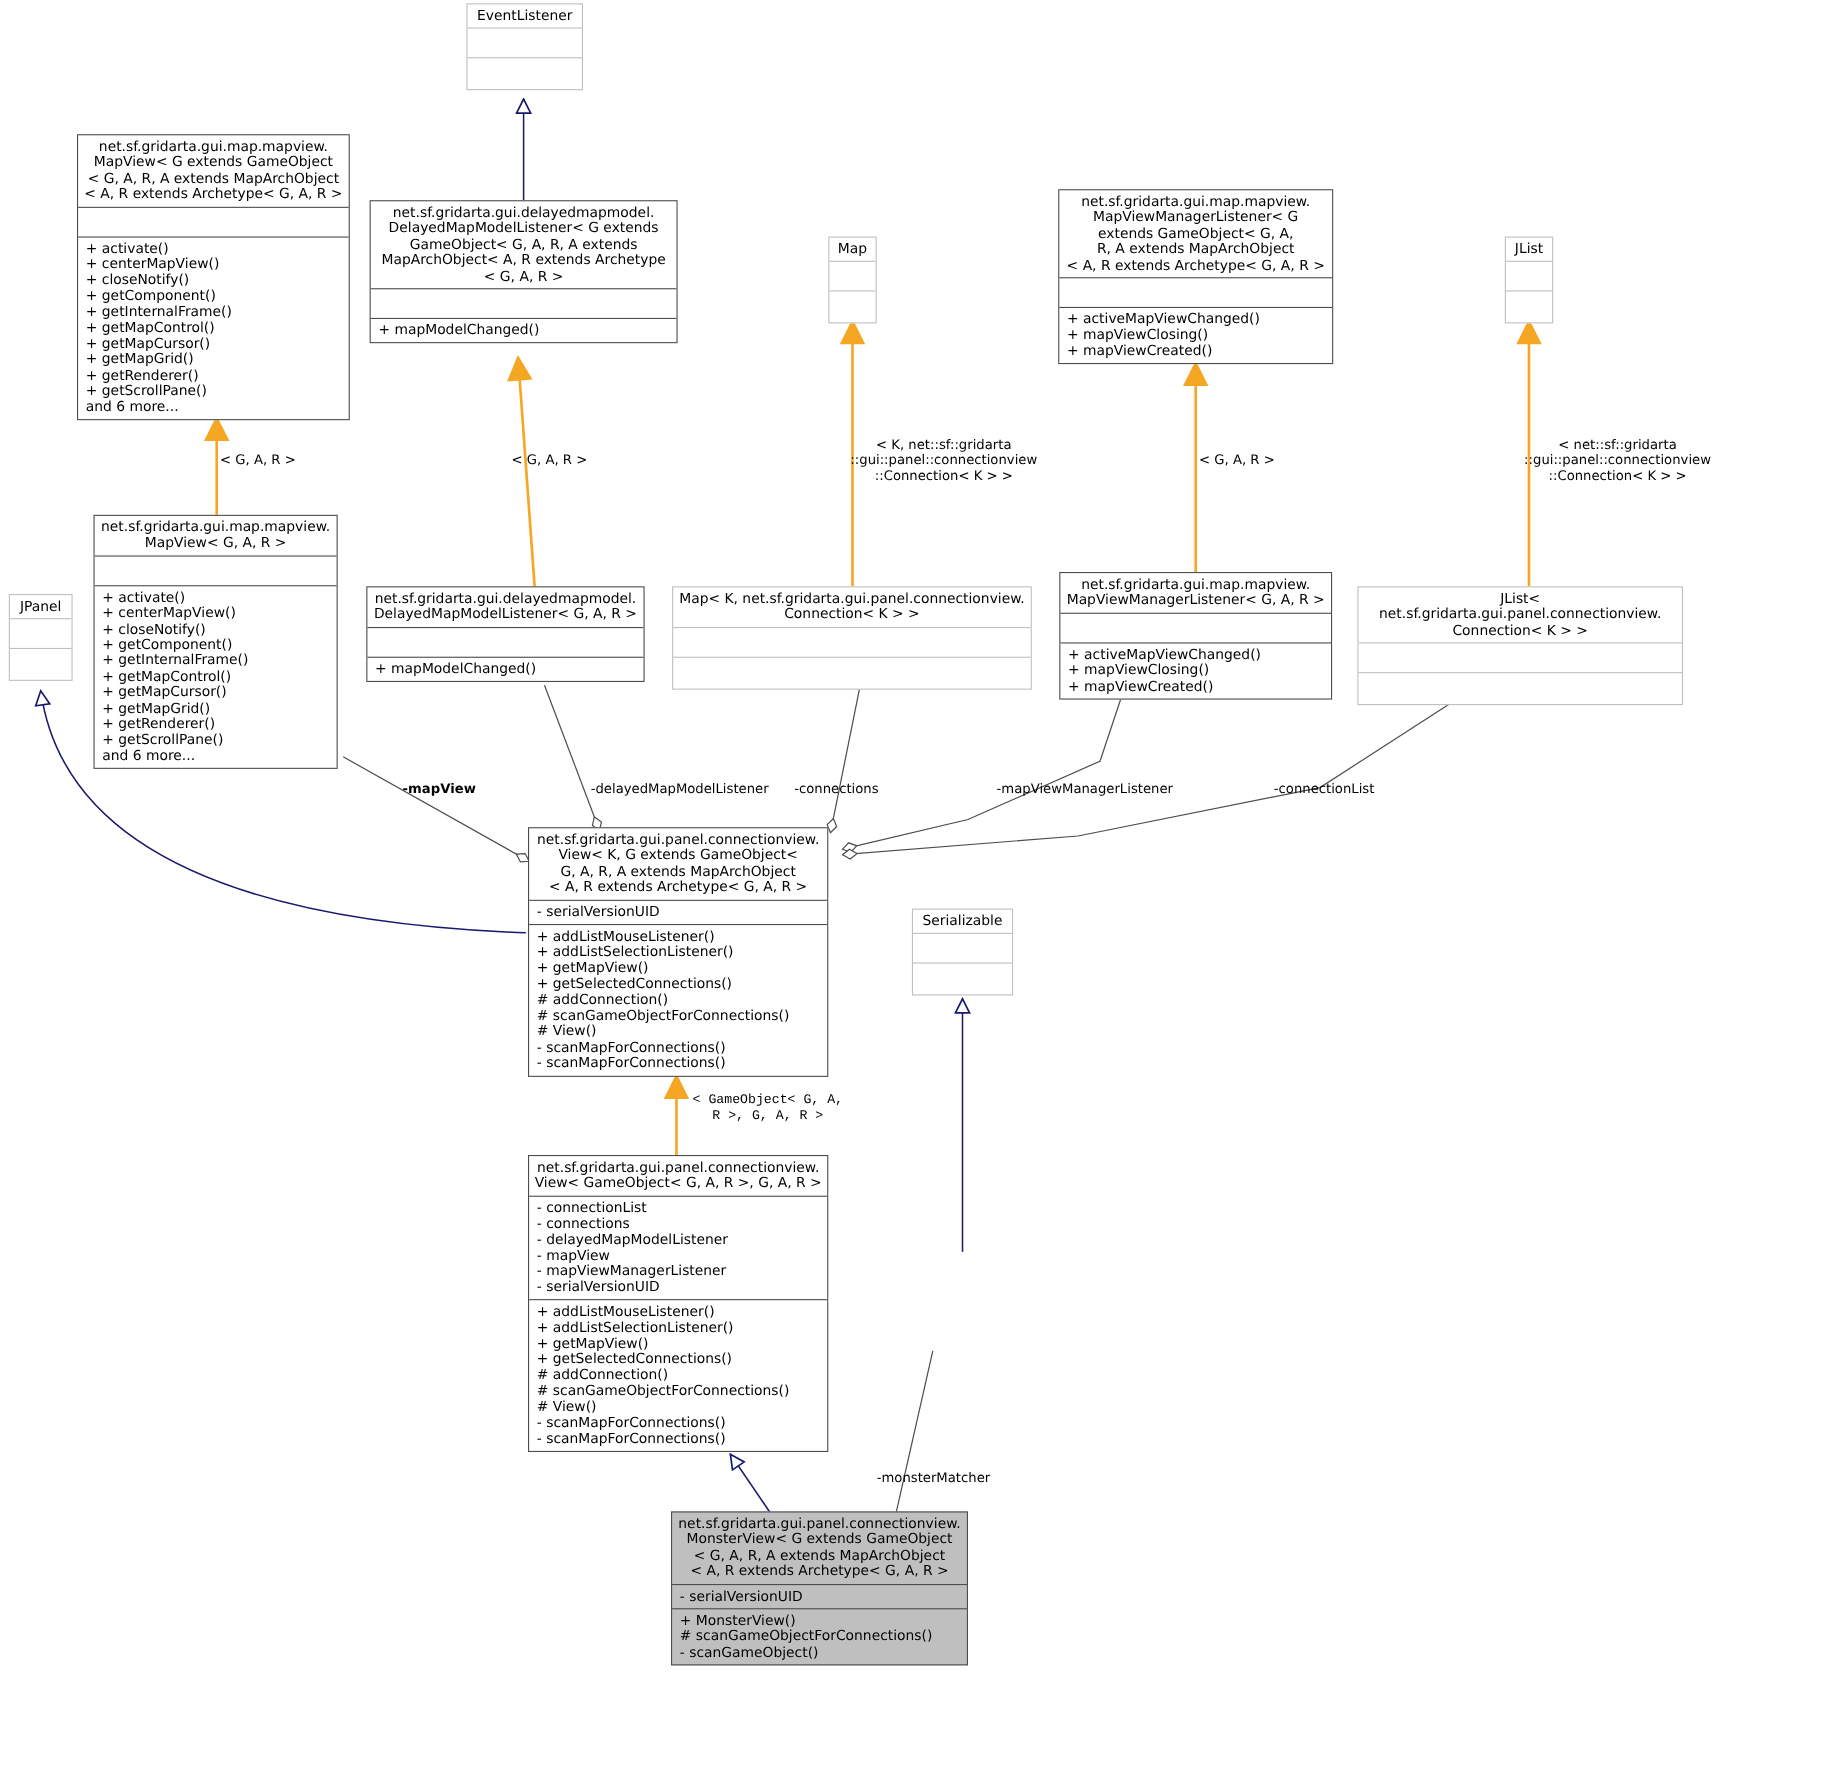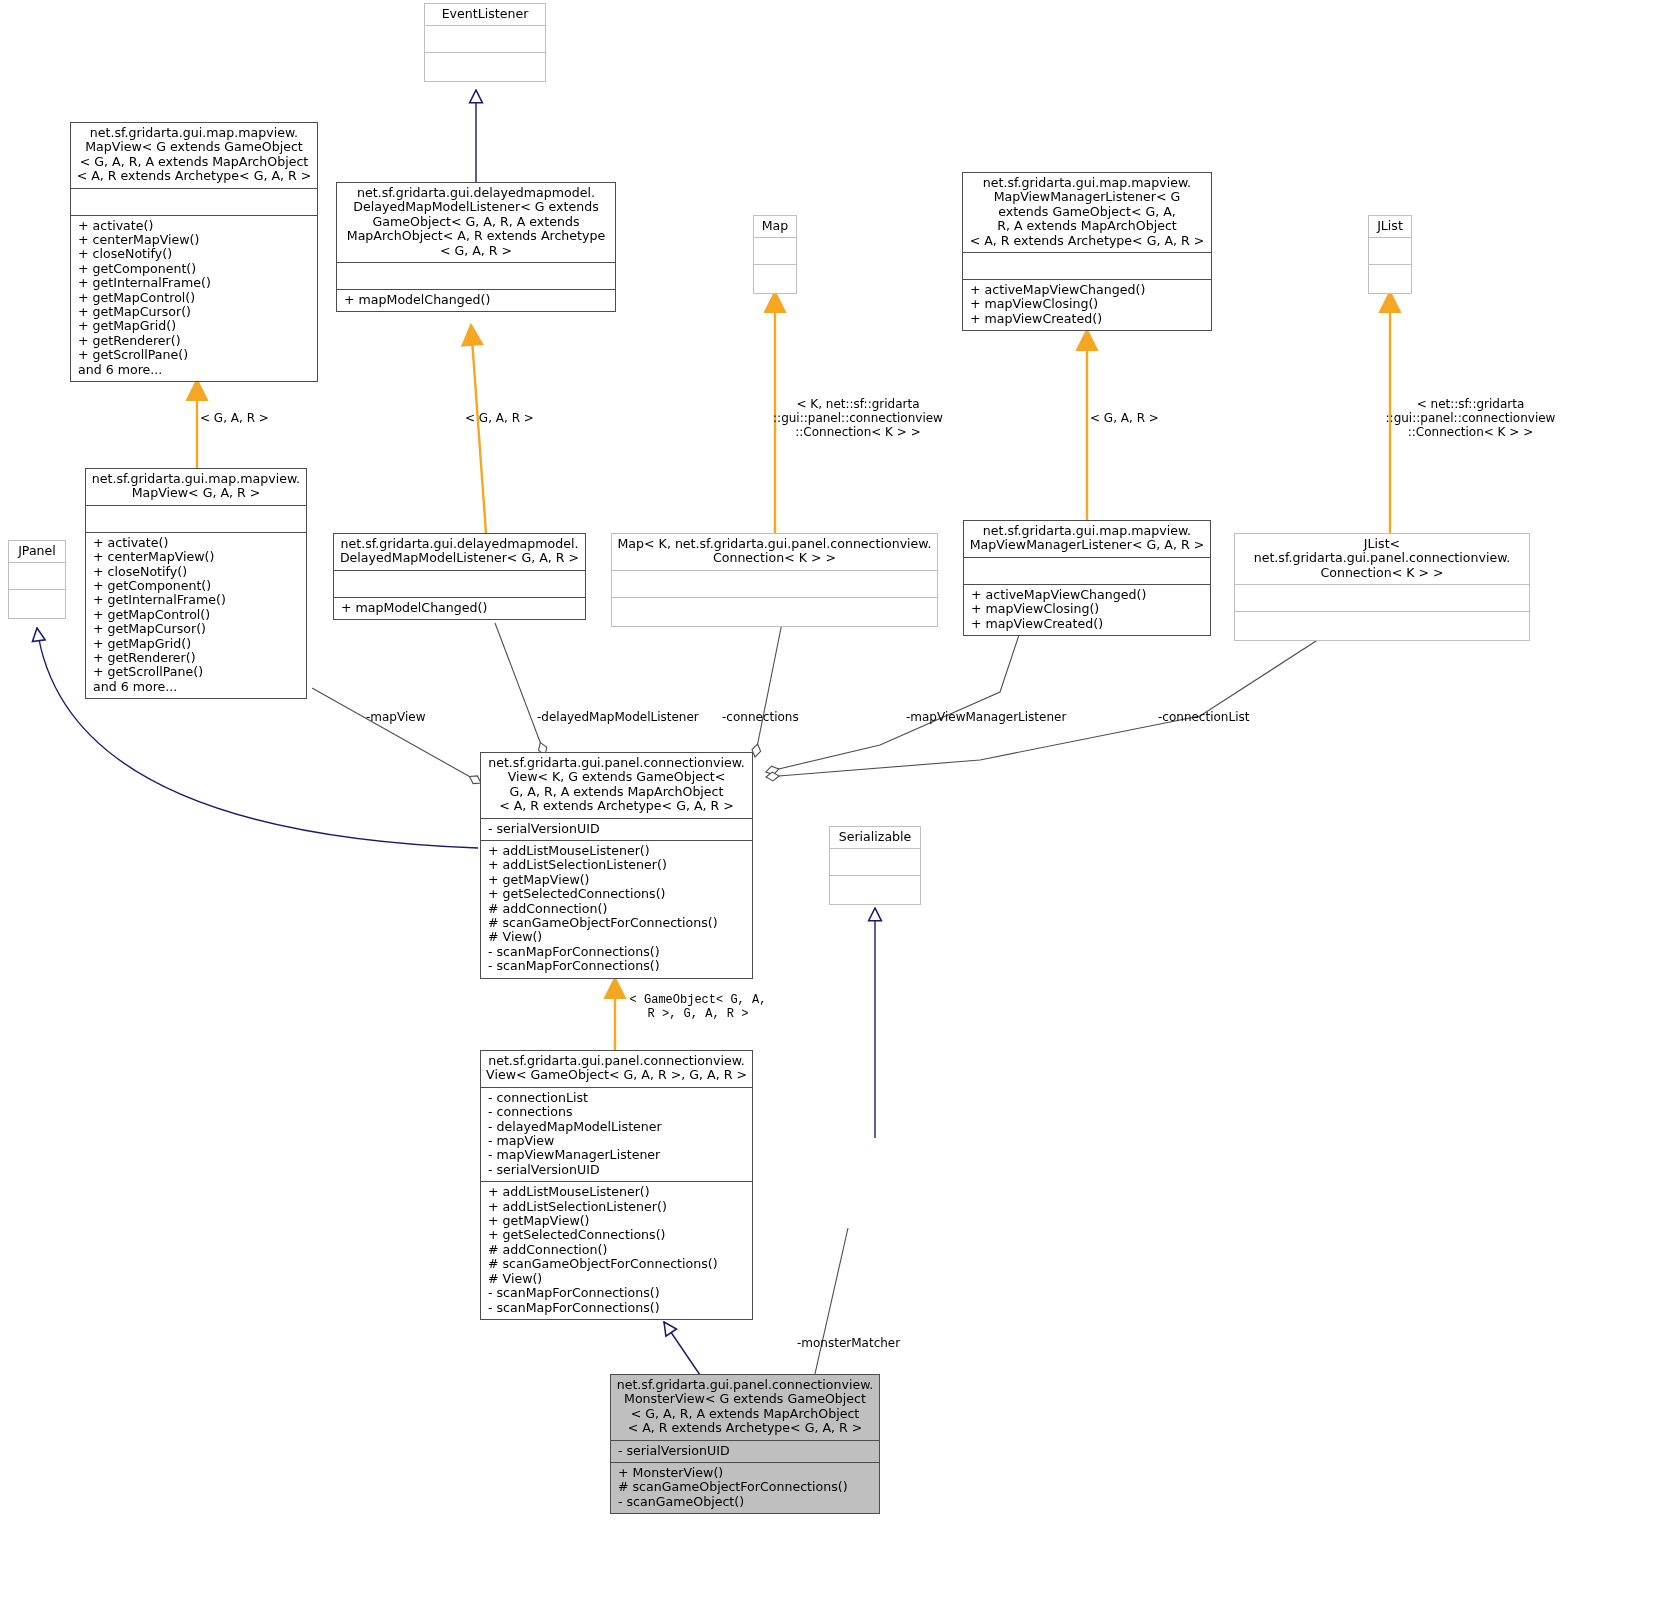--- a/index.html
+++ b/index.html
@@ -147,21 +147,21 @@
 
     <g>
       <path d="M 700 1375 L 664 1322" fill="none" stroke="#191970" stroke-width="1.4" marker-end="url(#hollowTri)"></path>
     </g>
 
     <g>
       <path d="M 800 1440 L 848 1228" fill="none" stroke="#4d4d4d" stroke-width="1.1" marker-start="url(#diamond)"></path>
     </g>
   </svg>
 
-  <div class="node ext" style="left:424px; top:3px; width:122px;">
+  <div class="node ext" style="left:424px; top:3px; width:106px;">
     <div class="sec title">EventListener</div>
     <div class="sec empty"></div>
     <div class="sec empty2"></div>
   </div>
 
   <div class="node" style="left:70px; top:122px; width:248px;">
     <div class="sec title">net.sf.gridarta.gui.map.mapview.
 MapView&lt; G extends GameObject
 &lt; G, A, R, A extends MapArchObject
 &lt; A, R extends Archetype&lt; G, A, R &gt;</div>
@@ -328,21 +328,21 @@
   <div class="edge-label el-c" style="left:763px; top:397px; width:190px;">&lt; K, net::sf::gridarta
 ::gui::panel::connectionview
 ::Connection&lt; K &gt; &gt;</div>
 
   <div class="edge-label el-l" style="left:1090px; top:411px; width:160px;">&lt; G, A, R &gt;</div>
 
   <div class="edge-label el-c" style="left:1383px; top:397px; width:175px;">&lt; net::sf::gridarta
 ::gui::panel::connectionview
 ::Connection&lt; K &gt; &gt;</div>
 
-  <div class="edge-label el-l" style="left:366px; top:710px; width:130px;">-mapView</div>
+  <div class="edge-label el-l" style="left:366px; top:710px; width:130px;font-weight:bold;">-mapView</div>
 
   <div class="edge-label el-l" style="left:537px; top:710px; width:190px;">-delayedMapModelListener</div>
 
   <div class="edge-label el-l" style="left:722px; top:710px; width:120px;">-connections</div>
 
   <div class="edge-label el-l" style="left:906px; top:710px; width:200px;">-mapViewManagerListener</div>
 
   <div class="edge-label el-l" style="left:1158px; top:710px; width:150px;">-connectionList</div>
 
   <div class="edge-label el-c" style="left:618px; top:993px; width:160px;font-family:Liberation Mono, monospace;">&lt; GameObject&lt; G, A,

